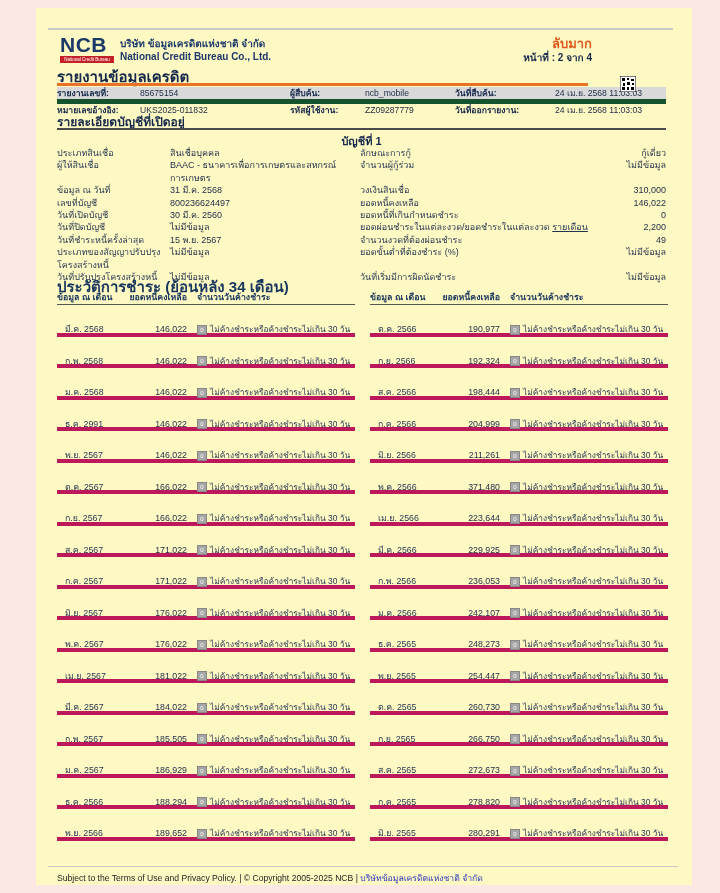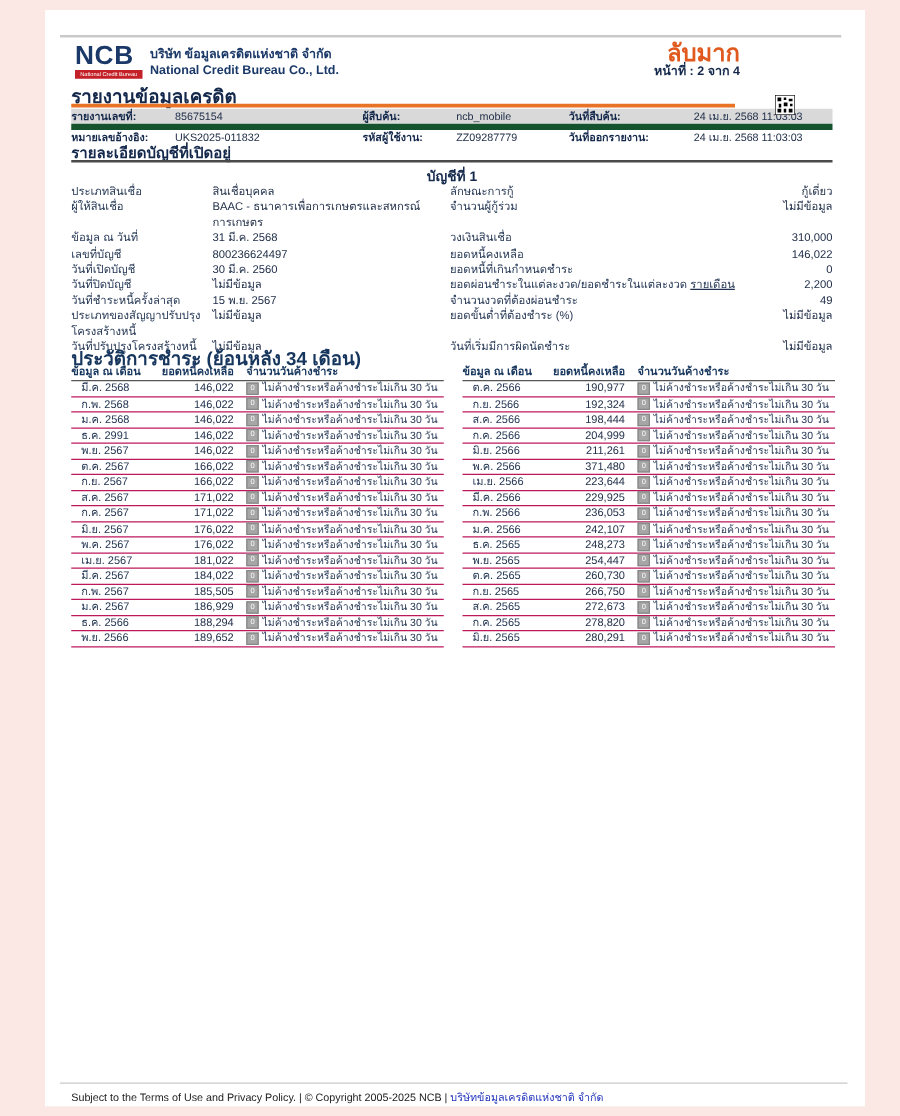--- a/index.html
+++ b/index.html
@@ -1,34 +1,34 @@
 <!DOCTYPE html>
 <html><head>
 <meta charset="utf-8">
 <style>
   html,body{margin:0;padding:0;}
   body{
     width:720px;height:893px;background:#fbe8e5;position:relative;overflow:hidden;
     font-family:"Liberation Sans","DejaVu Sans",sans-serif;color:#22304a;
   }
-  .page{position:absolute;left:36px;top:8px;width:656px;height:877px;background:#ffffff;}
+  .page{position:absolute;left:36px;top:8px;width:656px;height:877px;background:#fef9c3;}
   .abs{position:absolute;}
 
   .topline{left:12px;top:20px;width:625px;height:2px;background:#c9c9c9;}
 
   
   .logo{left:24px;top:26px;width:56px;}
   .logo-abbr{font-size:21px;font-weight:bold;color:#1b3968;letter-spacing:.5px;line-height:22px;}
   .logo-band{width:54px;height:7px;background:#c32127;color:#fff;font-size:4.5px;line-height:7px;
     text-align:center;overflow:hidden;white-space:nowrap;}
   .company{left:84px;top:29px;}
   .company div{font-size:10px;font-weight:bold;color:#1b3968;line-height:13px;}
 
   .conf-block{right:100px;top:28px;text-align:right;}
-  .conf{font-size:19px;font-weight:bold;color:#e05a1f;line-height:15px;}
+  .conf{font-size:13px;font-weight:bold;color:#e05a1f;line-height:15px;}
   .pageinfo{font-size:10px;font-weight:bold;color:#14284b;line-height:14px;}
 
   .report-title{left:21px;top:57px;font-size:15px;font-weight:bold;color:#14284b;}
   .title-rule{left:21px;top:75px;width:531px;height:3px;background:#e87326;}
 
   
   .meta{left:21px;top:79px;width:609px;font-size:8.6px;}
   .meta-row{display:grid;grid-template-columns:83px 150px 75px 90px 100px 1fr;height:12px;
     line-height:12px;align-items:center;}
   .meta-row.gray{background:#d9d9d9;}
@@ -56,21 +56,21 @@
   .history-title{left:21px;top:267px;font-size:15px;font-weight:bold;color:#17365d;}
 
   .htable{top:283px;width:298px;font-size:8.8px;}
   .htable.left{left:21px;}
   .htable.right{left:334px;}
   .h-head{display:grid;grid-template-columns:64px 66px 1fr;height:13px;line-height:13px;
     font-weight:bold;color:#17365d;border-bottom:1.5px solid #555;}
   .h-head .c2{text-align:right;}
   .h-head .c3{padding-left:10px;}
   .h-row{display:grid;grid-template-columns:64px 66px 1fr;height:12.5px;line-height:11.5px;
-    box-sizing:border-box;border-bottom:1px solid #be185d;align-items:center;}
+    box-sizing:border-box;border-bottom:4px solid #be185d;align-items:center;margin-top:19px;}
   .h-month{padding-left:8px;color:#1f3250;}
   .h-bal{text-align:right;color:#22304a;}
   .h-status{display:flex;align-items:center;gap:3px;padding-left:10px;font-size:8.4px;color:#1f3250;}
   .badge{display:inline-block;width:8px;height:8px;background:#a6a6a6;border:1px solid #878787;
     color:#fff;font-size:6px;line-height:8px;text-align:center;flex:0 0 auto;}
 
   .footer-rule{left:12px;top:858px;width:630px;height:1px;background:#c9c9c9;}
   .footer{left:21px;top:863px;width:620px;font-size:8.6px;color:#222;}
   .footer .link{color:#2233bb;}
 </style>

